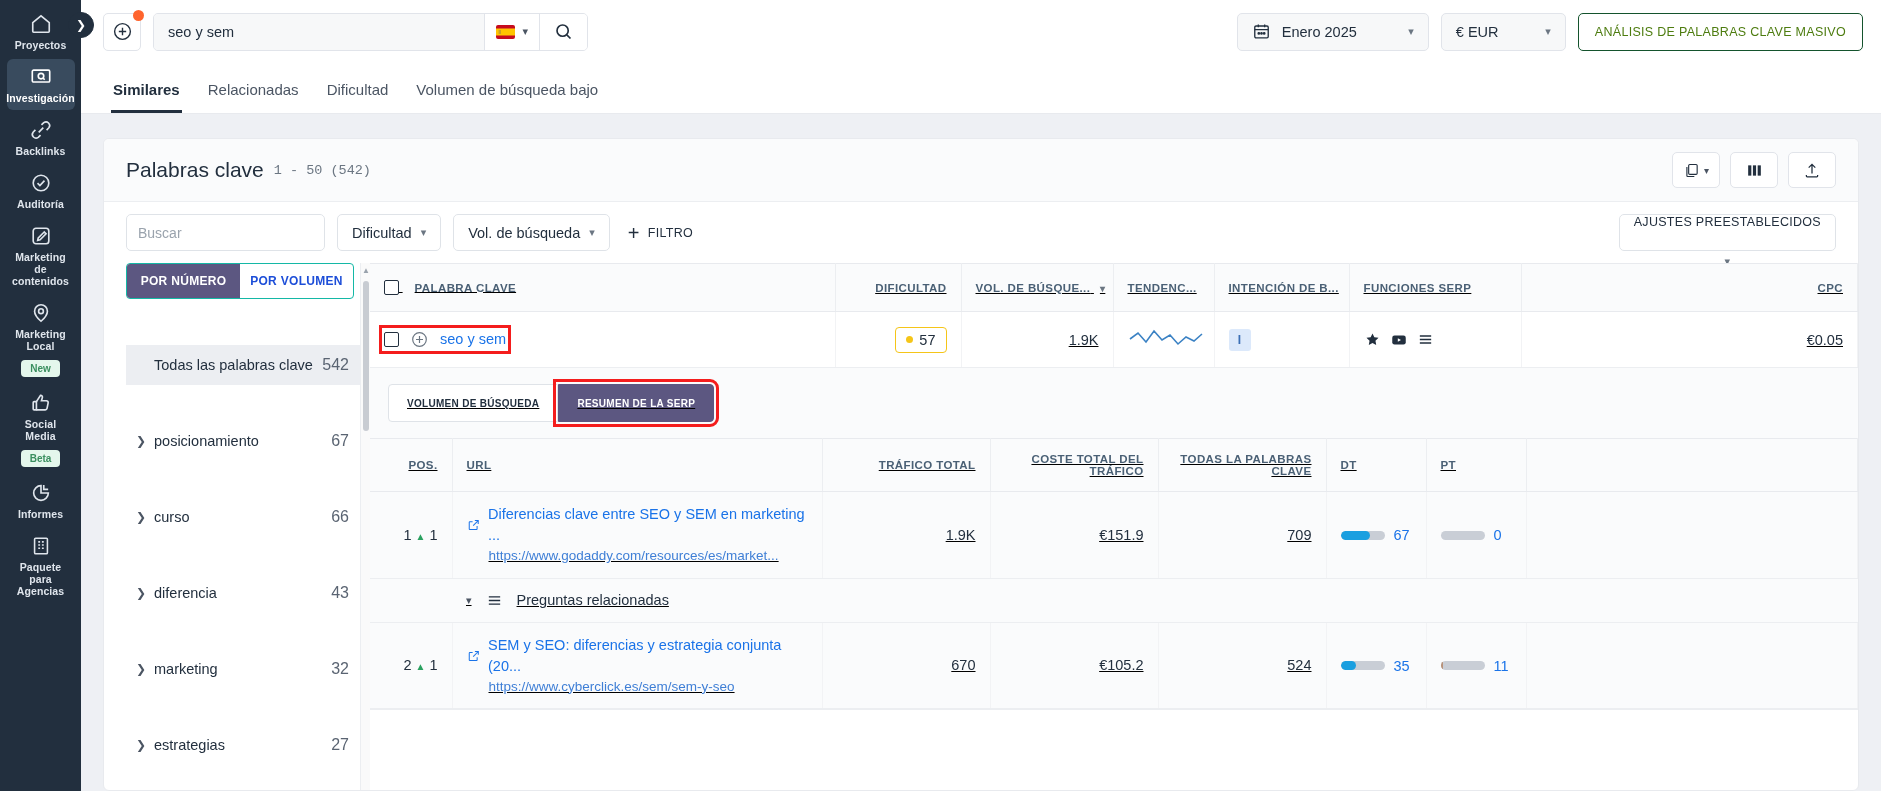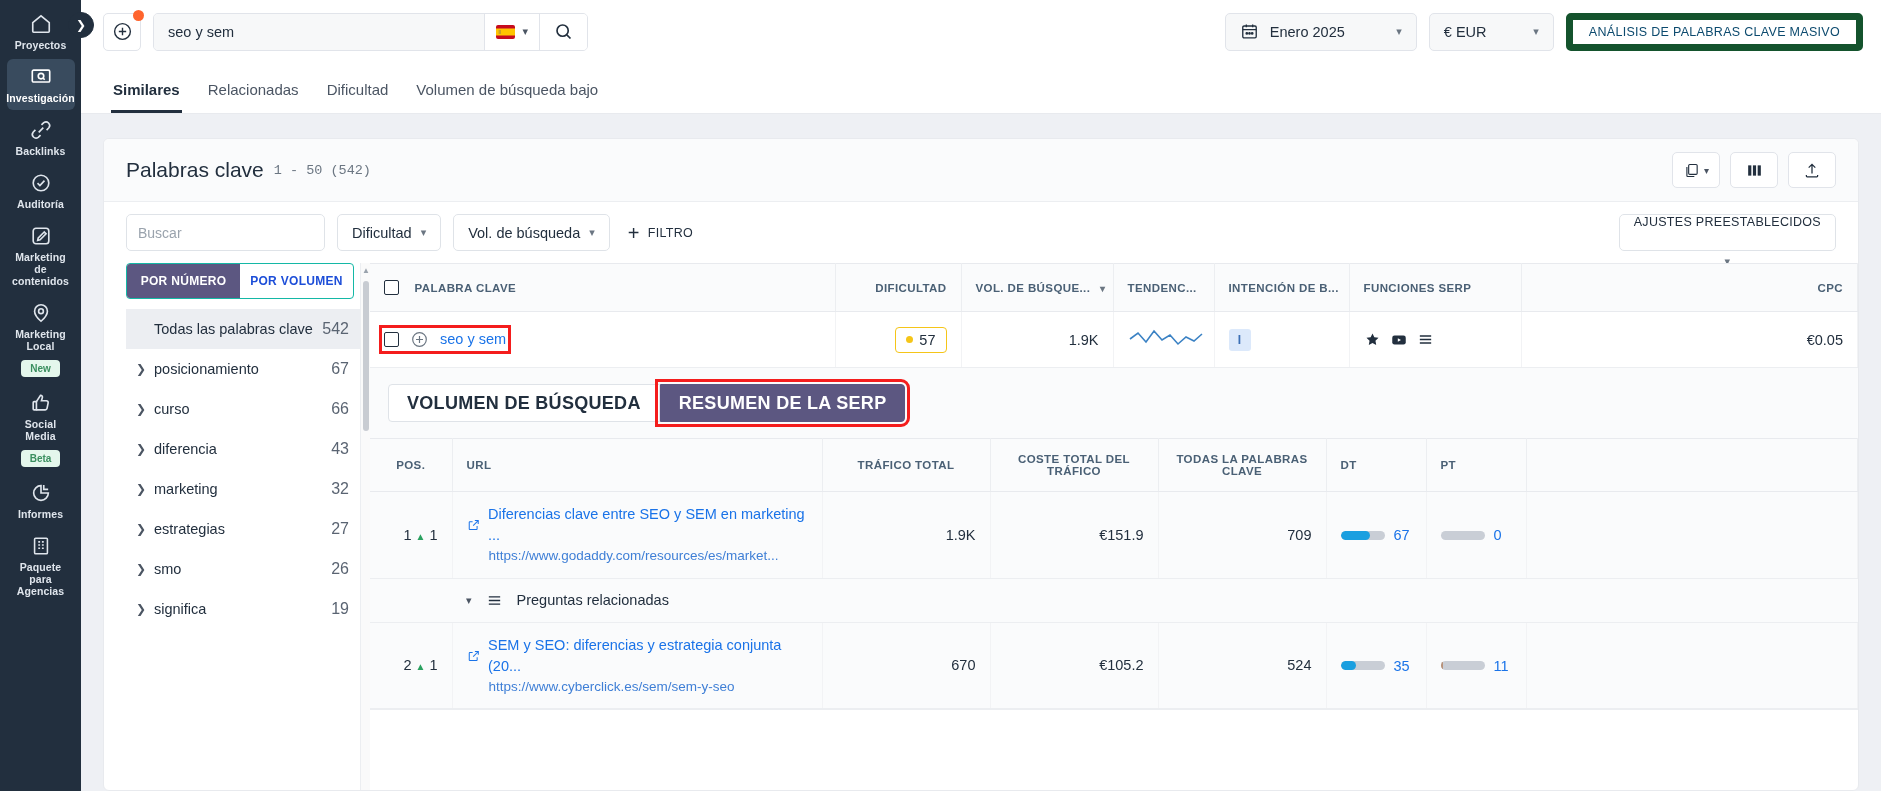--- a/index.html
+++ b/index.html
@@ -79,23 +79,23 @@
   }
   .spacer { flex: 1; }
   .pill {
     height: 38px; border: 1px solid #e1e4ea; border-radius: 5px; background: #f7f8f9;
     display: flex; align-items: center; gap: 11px; padding: 0 14px;
     font-size: 14.5px; color: #222f3e; cursor: pointer; white-space: nowrap;
   }
   .pill.wide { min-width: 192px; }
   .pill .chev { margin-left: auto; color: #6b7682; font-size: 11px; }
   .btn-outline {
-    height: 38px; border: 7px solid #14532d; border-radius: 5px; background: #fff;
+    height: 38px; border: 1px solid #14532d; border-radius: 5px; background: #fff;
     display: flex; align-items: center; padding: 0 16px;
-    font-size: 12.5px; color: #0c4a6e; letter-spacing: .3px; cursor: pointer; white-space: nowrap;
+    font-size: 12.5px; color: #4d7c0f; letter-spacing: .3px; cursor: pointer; white-space: nowrap;
   }
 
   
   .tabs {
     height: 51px; flex: 0 0 51px; display: flex; align-items: flex-end;
     gap: 24px; padding: 0 30px; border-bottom: 1px solid #e8eaee; background: #fff;
   }
   .tab {
     font-size: 15px; color: #4b5563; padding: 0 2px 12px; cursor: pointer;
     border-bottom: 3px solid transparent; white-space: nowrap;
@@ -161,39 +161,39 @@
     overflow: hidden; width: 228px; margin-bottom: 10px;
   }
   .seg div {
     flex: 1; display: flex; align-items: center; justify-content: center;
     font-size: 12px; font-weight: 700; letter-spacing: .3px; cursor: pointer; color: #1d4ed8;
   }
   .seg div.on { background: #5c5781; color: #fff; }
   .tree-list { flex: 1; overflow: hidden; width: 235px; }
   .tree-row {
     height: 40px; display: flex; align-items: center; padding: 0 12px 0 10px;
-    font-size: 14.5px; color: #222f3e; cursor: pointer;
+    font-size: 14.5px; color: #222f3e; cursor: pointer; margin-top: 36px;
   }
   .tree-row.sel { background: #eceef2; font-weight: 400; }
   .tree-row .caret { width: 18px; color: #4b5563; font-size: 12px; flex: 0 0 18px; }
   .tree-row .nm { flex: 1; white-space: nowrap; overflow: hidden; text-overflow: ellipsis; }
   .tree-row .ct { color: #5a6472; font-size: 16px; }
 
   
   .tablewrap { flex: 1; min-width: 0; display: flex; position: relative; }
   .vscroll {
     width: 10px; flex: 0 0 10px; background: #fafafa; border-left: 1px solid #eceef1;
     position: relative; cursor: pointer;
   }
   .vscroll .thumb {
     position: absolute; top: 18px; left: 2px; width: 6px; height: 150px;
     background: #c8ccd2; border-radius: 3px;
   }
   .vscroll .arrow { position: absolute; top: 3px; left: 1px; font-size: 8px; color: #9aa3ad; }
-  .tbl { flex: 1; min-width: 0; overflow: hidden; }
+  .tbl { flex: 1; min-width: 0; overflow: hidden; text-decoration: underline; }
   table { border-collapse: collapse; width: 100%; table-layout: fixed; }
   .kw-head th {
     background: #fafbfc; border-top: 1px solid #e8eaee; border-bottom: 1px solid #e8eaee;
     border-right: 1px solid #eceef1;
     font-size: 11.5px; font-weight: 700; color: #4a6075; letter-spacing: .4px;
     padding: 16px 14px; text-align: right; vertical-align: middle; white-space: nowrap;
   }
   .kw-head th.l { text-align: left; }
   .kw-row td {
     border-bottom: 1px solid #eceef1; border-right: 1px solid #f2f3f5;
@@ -218,31 +218,31 @@
     width: 22px; height: 22px; border-radius: 3px; background: #dce9fb;
     color: #3b6fb5; font-size: 12px; font-weight: 700;
   }
   .serp-icons { display: flex; gap: 9px; align-items: center; justify-content: flex-start; }
 
   
   .expander td { padding: 0; background: #fafbfc; border-bottom: 1px solid #eceef1; }
   .sub-tabs { display: flex; padding: 16px 18px; gap: 0; }
   .sub-tab {
     height: 38px; display: flex; align-items: center; padding: 0 18px;
-    font-size: 18px; font-weight: 700; letter-spacing: .3px; cursor: pointer;
+    font-size: 10px; font-weight: 700; letter-spacing: .3px; cursor: pointer;
     border: 1px solid #dfe3e8; background: #fff; color: #222f3e;
   }
   .sub-tab:first-child { border-radius: 4px 0 0 4px; }
   .sub-tab.on { background: #5c5781; border-color: #5c5781; color: #fff; border-radius: 0 4px 4px 0; }
 
   .serp-head th {
     background: #fafbfc; border-top: 1px solid #e8eaee; border-bottom: 1px solid #e8eaee;
     border-right: 1px solid #eceef1;
     font-size: 11.5px; font-weight: 700; color: #4a6075; letter-spacing: .4px;
-    padding: 14px 14px; text-align: center; white-space: normal; vertical-align: middle;
+    padding: 14px 14px; text-align: right; white-space: normal; vertical-align: middle;
   }
   .serp-head th.l { text-align: left; }
   .serp-row td {
     border-bottom: 1px solid #eceef1; border-right: 1px solid #f2f3f5;
     padding: 12px 14px; font-size: 14.5px; color: #222f3e; text-align: right; vertical-align: middle;
   }
   .serp-row td.l { text-align: left; }
   .pos { display: inline-flex; align-items: baseline; gap: 4px; font-size: 14.5px; }
   .pos .up { color: #2aa160; font-size: 10px; }
   .urlcell { line-height: 1.45; }

